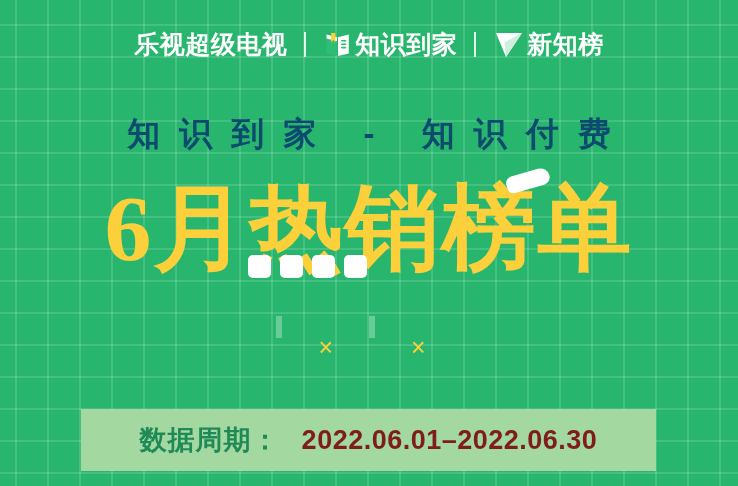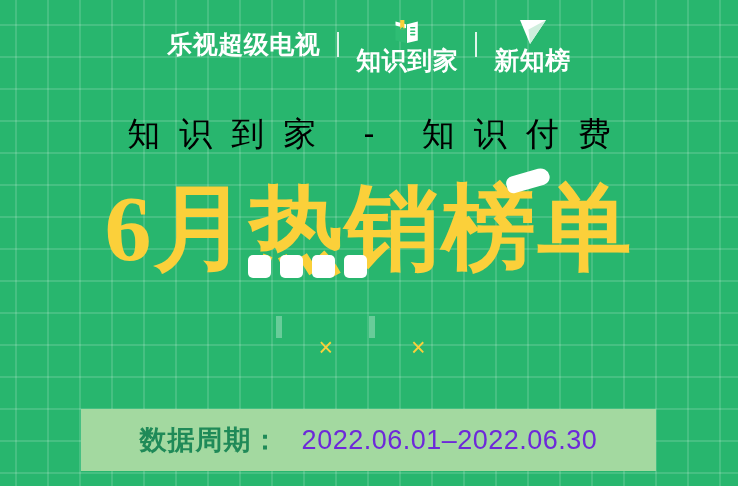--- a/index.html
+++ b/index.html
@@ -52,35 +52,34 @@
     display: inline-block;
     width: 2px;
     height: 25px;
     background: rgba(255,255,255,0.85);
     margin: 0 17px;
   }
   .brand-group {
     display: flex;
     align-items: center;
     gap: 2px;
-    flex-direction: column;
   }
   .book-icon { display:block; }
   .arrow-icon { display:block; }
 
   
   #subtitle {
     position: absolute;
     top: 112px;
     left: 0;
     right: 0;
     text-align: center;
-    color: #000000;
+    color: #0c4a6e;
     font-size: 33px;
-    font-weight: 400;
+    font-weight: 700;
     letter-spacing: 19px;
     text-indent: 19px;
     line-height: 44px;
     white-space: nowrap;
   }
 
   
   #main-title-wrap {
     position: absolute;
     top: 178px;
@@ -183,23 +182,23 @@
     justify-content: center;
   }
   #date-banner .label {
     color: #1f8a58;
     font-size: 27px;
     font-weight: 700;
     letter-spacing: 1px;
     white-space: nowrap;
   }
   #date-banner .value {
-    color: #6d28d9;
+    color: #7f1d1d;
     font-size: 27px;
-    font-weight: 400;
+    font-weight: 700;
     letter-spacing: 0.5px;
     margin-left: 22px;
     white-space: nowrap;
   }
 </style>
 </head>
 <body>
 
 <div id="poster">
 

